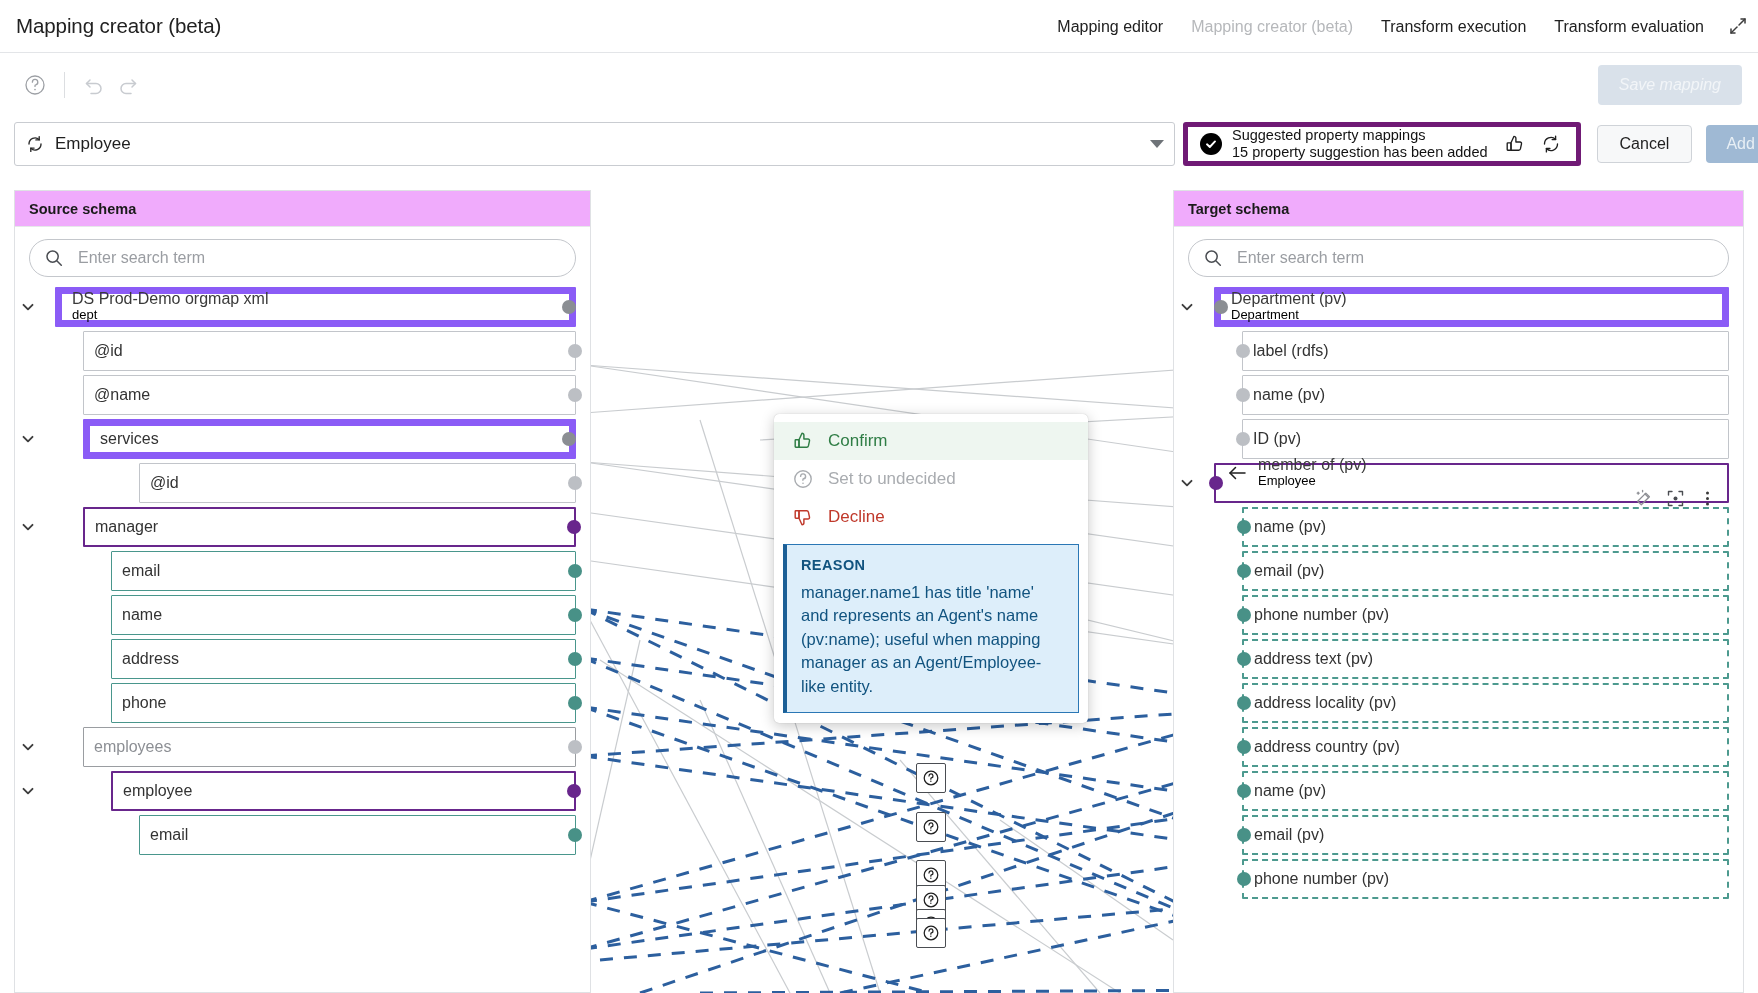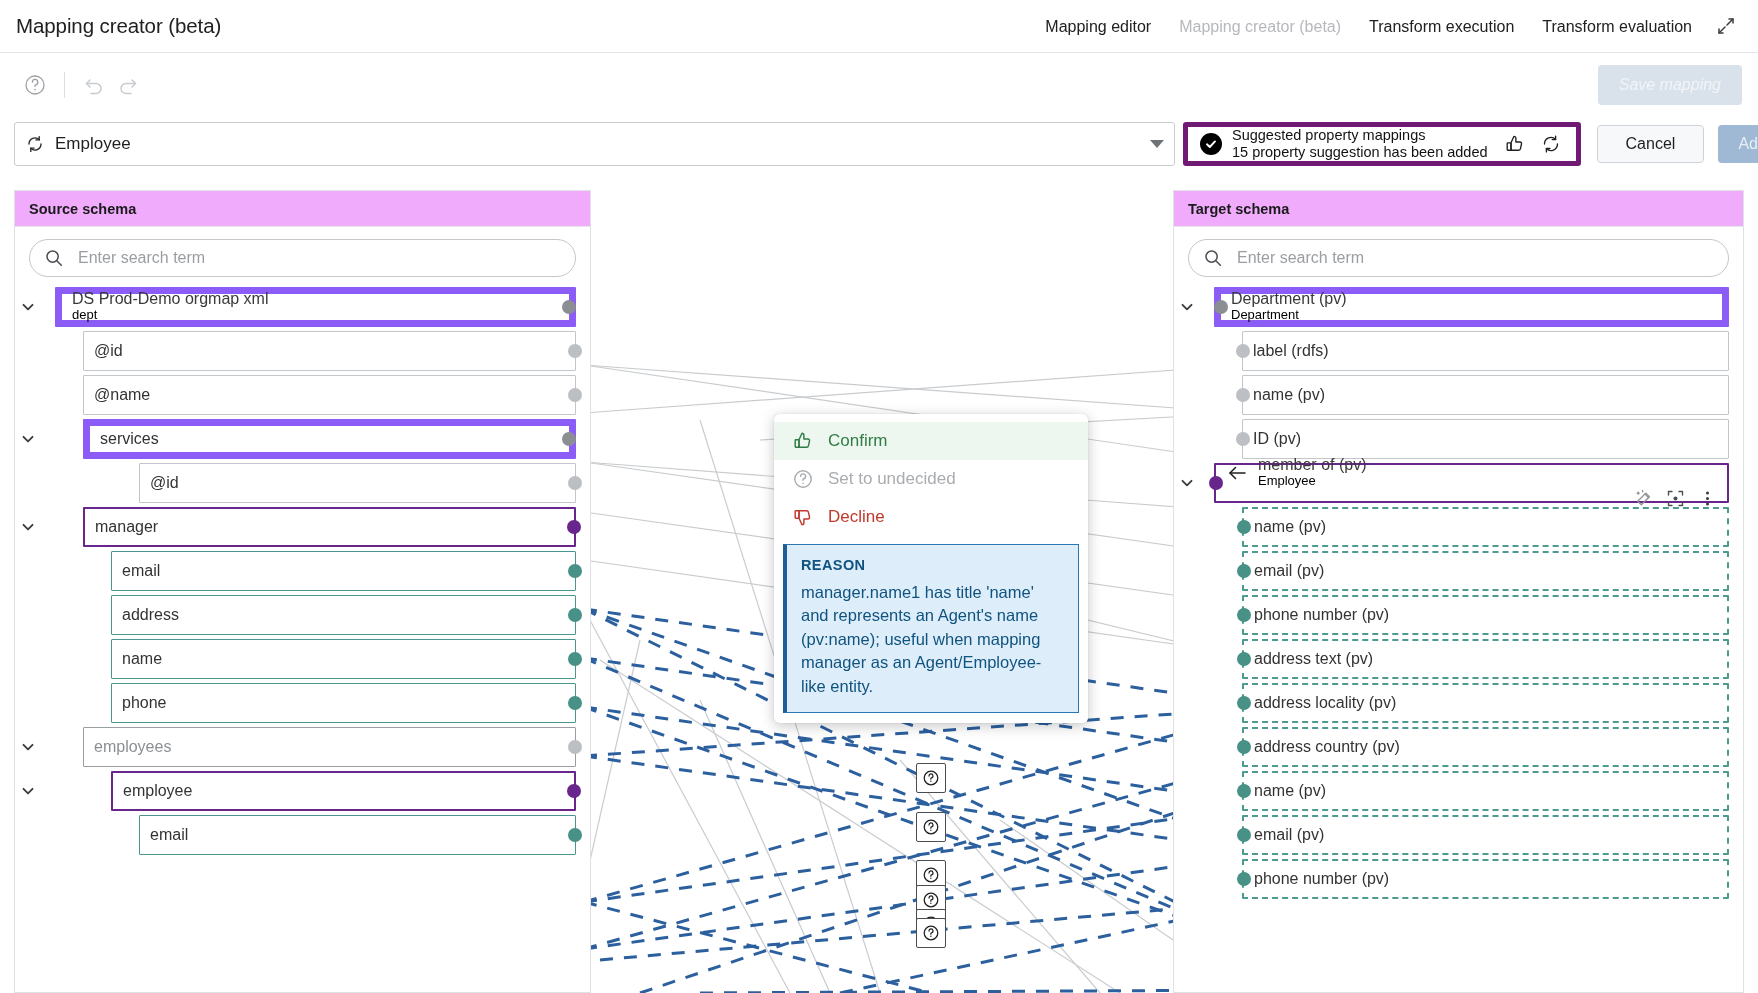--- a/index.html
+++ b/index.html
@@ -19,21 +19,21 @@
   .topbar {
     position: absolute; left: 0; top: 0; width: 1758px; height: 53px;
     border-bottom: 1px solid #e3e5e8;
     display: flex; align-items: center;
     background: #fff;
   }
   .app-title {
     font-size: 20.5px; font-weight: 400; color: #212121;
     margin-left: 16px; letter-spacing: -0.1px; white-space: nowrap;
   }
-  .topnav { margin-left: auto; display: flex; align-items: center; gap: 0; padding-right: 12px; }
+  .topnav { margin-left: auto; display: flex; align-items: center; gap: 0; padding-right: 0; }
   .topnav-item {
     font-size: 16px; color: #212121; padding: 0 14px; cursor: pointer;
     white-space: nowrap; line-height: 53px;
   }
   .topnav-item.disabled { color: #b6b8bb; cursor: default; }
   .collapse-btn {
     width: 40px; height: 53px; display: flex; align-items: center; justify-content: center;
     cursor: pointer; color: #3c3c3c;
   }
 
@@ -86,21 +86,21 @@
   }
   .suggest-text { display: flex; flex-direction: column; line-height: 1.18; }
   .suggest-title { font-size: 14.5px; color: #121212; white-space: nowrap; }
   .suggest-sub { font-size: 14.5px; color: #121212; white-space: nowrap; }
   .suggest-actions { margin-left: auto; display: flex; align-items: center; gap: 2px; }
   .sa-icon { width: 34px; height: 34px; display:flex; align-items:center; justify-content:center; cursor:pointer; }
   .cancel-btn {
     height: 38px; align-self: center; margin-left: 8px;
     border: 1px solid #cfd3d8; border-radius: 4px; background: #f7f8f9;
     font-size: 16px; font-family: inherit; color: #1f1f1f;
-    padding: 0 28px; cursor: pointer; white-space: nowrap;
+    padding: 0 22px; cursor: pointer; white-space: nowrap;
   }
   .add-btn {
     height: 38px; align-self: center; margin-left: 6px; margin-right: 0;
     border: none; border-radius: 4px; background: #9fb9d4; color: #e8eff5;
     font-size: 16px; font-family: inherit;
     padding: 0 20px; cursor: default; white-space: nowrap;
   }
 
   
   .panel {
@@ -451,34 +451,34 @@
           </div>
         </div>
         <div class="tnode">
           <div class="chev blank">
             <svg width="16" height="16" viewBox="0 0 16 16" fill="none" stroke="#3d3d3d" stroke-width="1.9" stroke-linecap="round" stroke-linejoin="round">
               <path d="M3.5 5.8 L8 10.3 L12.5 5.8"></path>
             </svg>
           </div>
           <div class="tbox teal single ind2">
             <div style="display: flex; flex-direction: column; justify-content: center;">
+              <div class="t1">name</div>
+            </div>
+            <span class="dot right teal"></span>
+          </div>
+        </div>
+        <div class="tnode">
+          <div class="chev blank">
+            <svg width="16" height="16" viewBox="0 0 16 16" fill="none" stroke="#3d3d3d" stroke-width="1.9" stroke-linecap="round" stroke-linejoin="round">
+              <path d="M3.5 5.8 L8 10.3 L12.5 5.8"></path>
+            </svg>
+          </div>
+          <div class="tbox teal single ind2">
+            <div style="display: flex; flex-direction: column; justify-content: center;">
               <div class="t1">address</div>
-            </div>
-            <span class="dot right teal"></span>
-          </div>
-        </div>
-        <div class="tnode">
-          <div class="chev blank">
-            <svg width="16" height="16" viewBox="0 0 16 16" fill="none" stroke="#3d3d3d" stroke-width="1.9" stroke-linecap="round" stroke-linejoin="round">
-              <path d="M3.5 5.8 L8 10.3 L12.5 5.8"></path>
-            </svg>
-          </div>
-          <div class="tbox teal single ind2">
-            <div style="display: flex; flex-direction: column; justify-content: center;">
-              <div class="t1">name</div>
             </div>
             <span class="dot right teal"></span>
           </div>
         </div>
         <div class="tnode">
           <div class="chev blank">
             <svg width="16" height="16" viewBox="0 0 16 16" fill="none" stroke="#3d3d3d" stroke-width="1.9" stroke-linecap="round" stroke-linejoin="round">
               <path d="M3.5 5.8 L8 10.3 L12.5 5.8"></path>
             </svg>
           </div>

